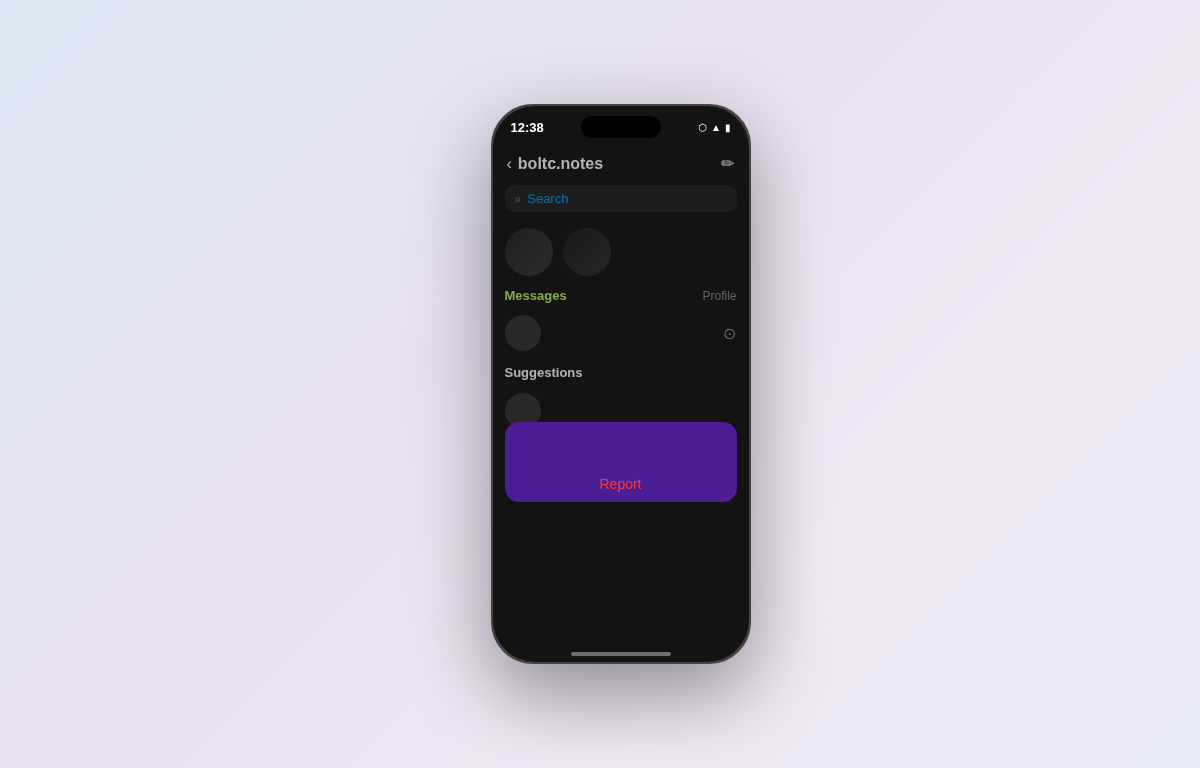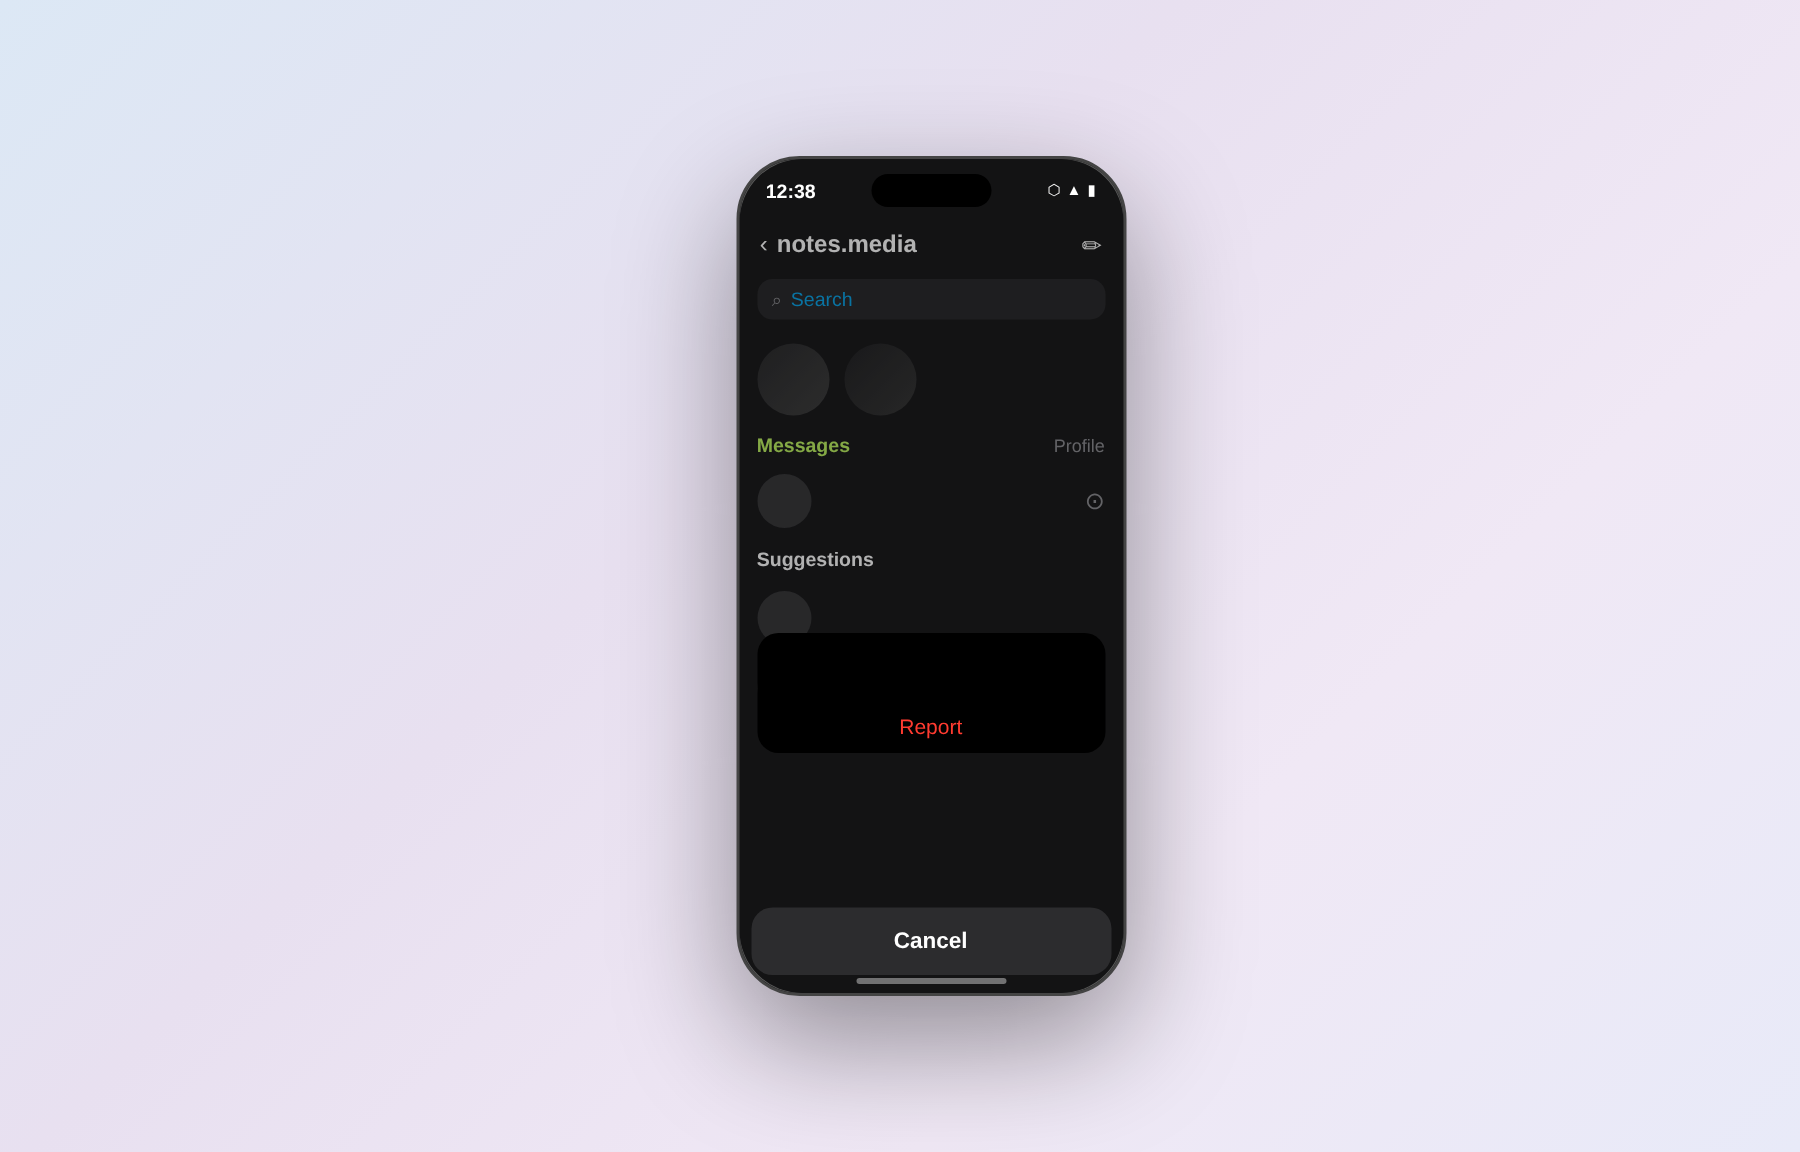--- a/index.html
+++ b/index.html
@@ -232,21 +232,21 @@
       background: rgba(0,0,0,0.3);
       z-index: 10;
     }
 
     
     .context-card {
       position: absolute;
       bottom: 160px;
       left: 12px;
       right: 12px;
-      background: #000000;
+      background: #4c1d95;
       border-radius: 14px;
       height: 80px;
       z-index: 20;
       display: flex;
       align-items: flex-end;
       justify-content: center;
       padding-bottom: 10px;
     }
 
     .report-text {
@@ -353,21 +353,21 @@
       <div class="status-icons">
         <span>⬡</span>
         <span>▲</span>
         <span>▮</span>
       </div>
     </div>
 
     <div class="header">
       <div class="header-left">
         <span class="back-arrow">‹</span>
-        <span class="header-title">notes.media</span>
+        <span class="header-title">boltc.notes</span>
       </div>
       <span class="header-edit">✏</span>
     </div>
 
     <div class="search-bar">
       <span class="search-icon-svg">⌕</span>
       <span class="search-placeholder">Search</span>
     </div>
 
     <div class="stories-row">
@@ -398,21 +398,18 @@
       <span class="lib-text">Lib Technologies</span>
     </div>
 
     <div class="bottom-sheet-overlay"></div>
 
     <div class="context-card">
       <span class="report-text">Report</span>
     </div>
 
     <div class="action-sheet">
-      <div class="cancel-group">
-        <div class="cancel-item">Cancel</div>
-      </div>
     </div>
 
     <div class="home-indicator"></div>
 
   </div>
 </div>
 
 </body></html>

